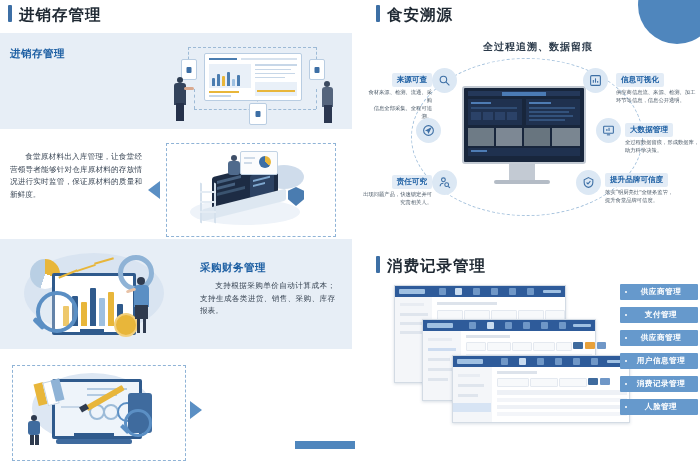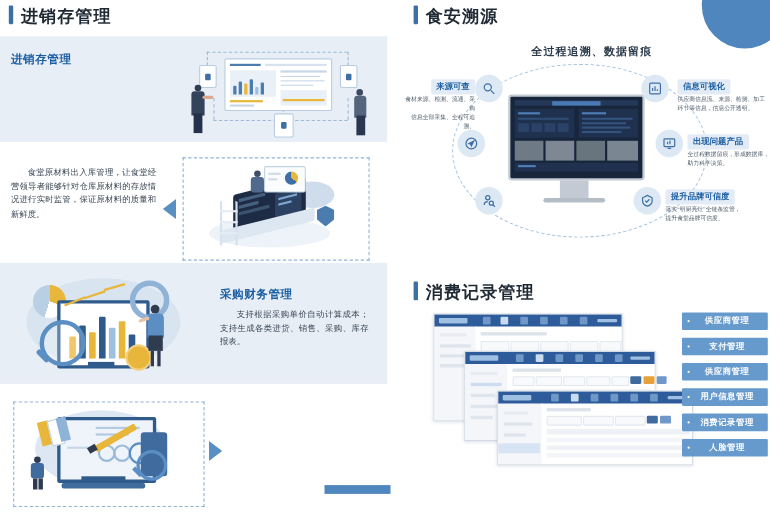--- a/index.html
+++ b/index.html
@@ -381,20 +381,25 @@
   </div>
 
   <div class="node" style="left:56px;top:170px;">
     <svg width="13" height="13" viewBox="0 0 24 24" fill="none" stroke="#3d6fa5" stroke-width="2">
       <circle cx="10" cy="7" r="3.5"></circle>
         <path d="M4 19c0-3.5 3-5.5 6-5.5"></path>
         <circle cx="16" cy="16" r="3.5"></circle>
         <line x1="19" y1="19" x2="22" y2="22"></line>
     </svg>
   </div>
+  <div class="node-label" style="left:-14px;top:170px;width:70px;text-align:right;">
+    <span class="nl-title">责任可究</span>
+    <div class="nl-desc">出现问题产品，快速锁定并可
+究责相关人。</div>
+  </div>
 
   <div class="node" style="left:207px;top:68px;">
     <svg width="13" height="13" viewBox="0 0 24 24" fill="none" stroke="#3d6fa5" stroke-width="2">
       <rect x="3" y="3" width="18" height="18" rx="2"></rect>
         <line x1="8" y1="16" x2="8" y2="11"></line>
         <line x1="12" y1="16" x2="12" y2="8"></line>
         <line x1="16" y1="16" x2="16" y2="13"></line>
     </svg>
   </div>
   <div class="node-label" style="left:240px;top:68px;width:86px;text-align:left;">
@@ -405,21 +410,21 @@
 
   <div class="node" style="left:220px;top:118px;">
     <svg width="13" height="13" viewBox="0 0 24 24" fill="none" stroke="#3d6fa5" stroke-width="2">
       <rect x="3" y="4" width="18" height="13" rx="1.5"></rect>
         <line x1="9" y1="20" x2="15" y2="20"></line>
         <line x1="9" y1="13" x2="9" y2="9"></line>
         <line x1="13" y1="13" x2="13" y2="7"></line>
     </svg>
   </div>
   <div class="node-label" style="left:249px;top:118px;width:78px;text-align:left;">
-    <span class="nl-title">出现问题产品</span>
+    <span class="nl-title">大数据管理</span>
     <div class="nl-desc">全过程数据留痕，形成数据库，
 助力科学决策。</div>
   </div>
 
   <div class="node" style="left:200px;top:170px;">
     <svg width="13" height="13" viewBox="0 0 24 24" fill="none" stroke="#3d6fa5" stroke-width="2">
       <path d="M12 3l8 4v5c0 5-3.5 8-8 9-4.5-1-8-4-8-9V7z"></path>
         <polyline points="8.5,12 11,14.5 15.5,9.5"></polyline>
     </svg>
   </div>

